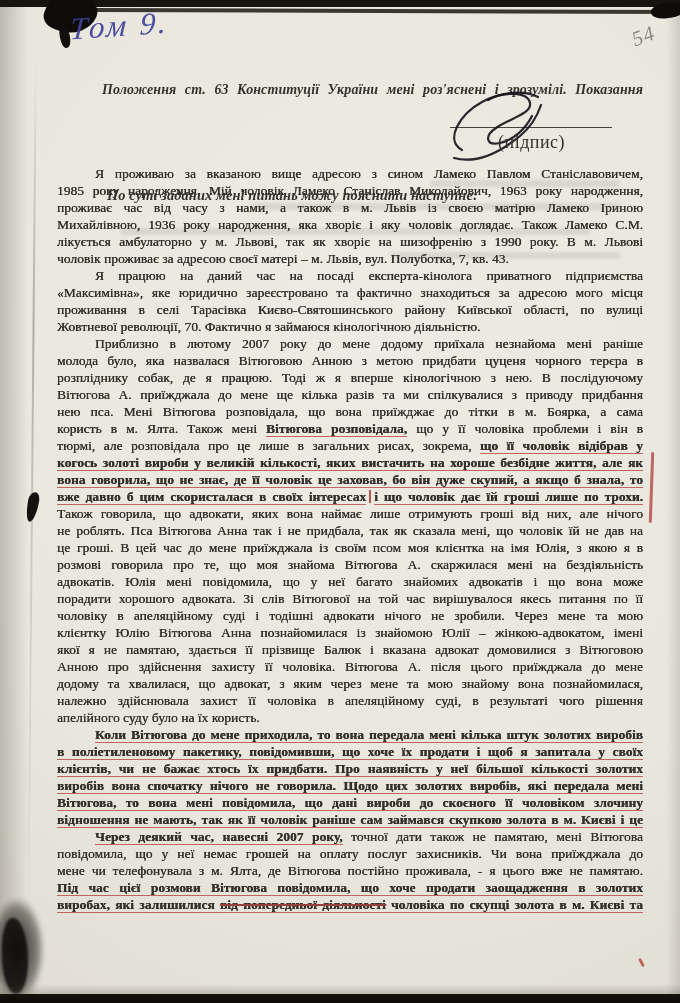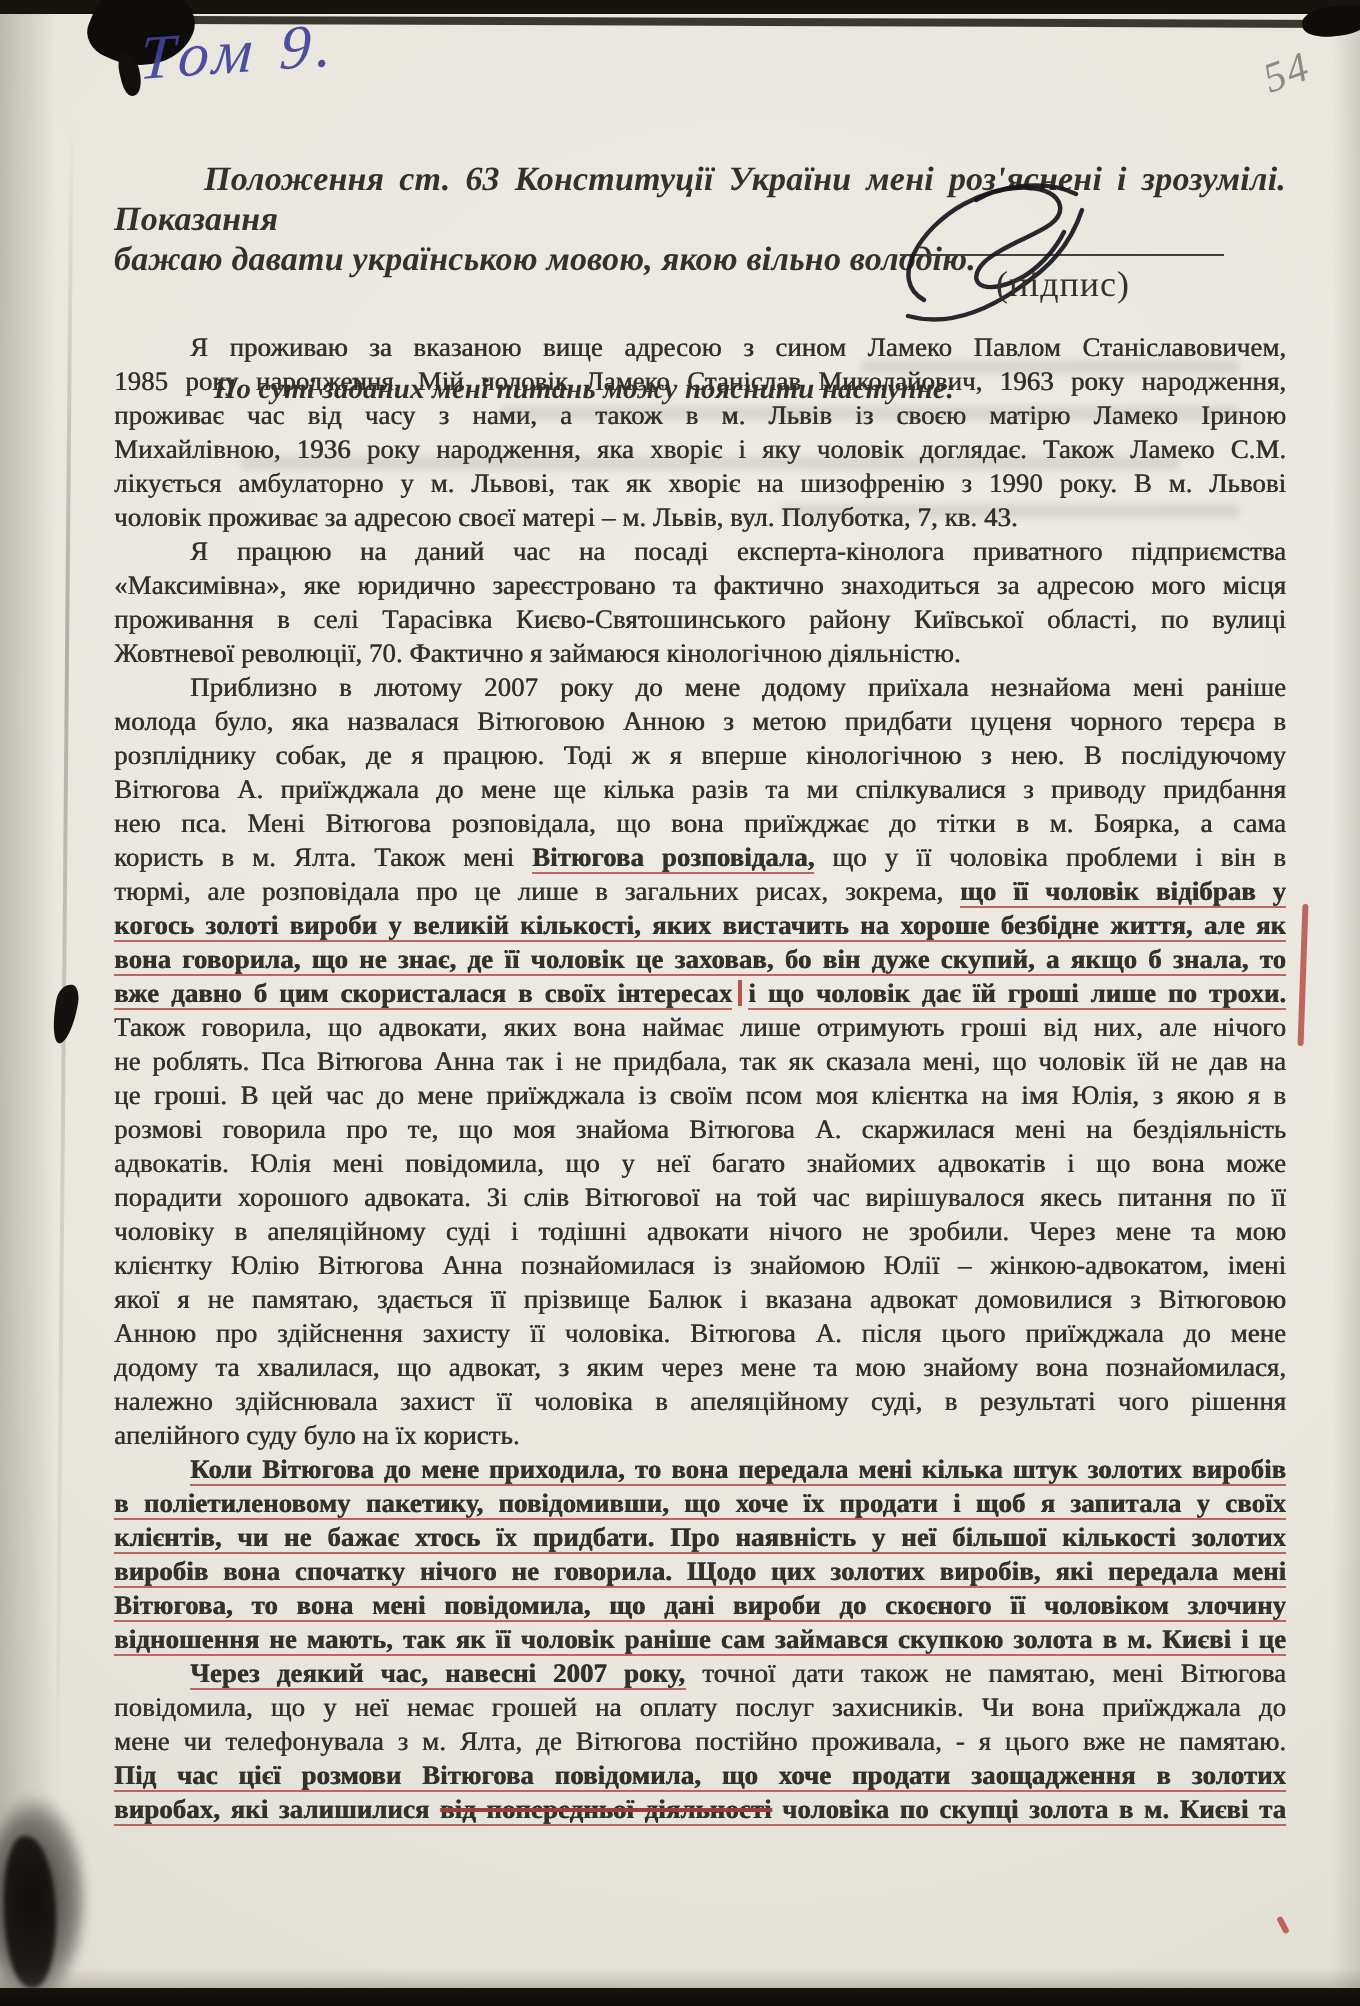--- a/index.html
+++ b/index.html
@@ -42,21 +42,21 @@
     background:var(--red,#b5443f);opacity:.8;transform:rotate(2deg);}
   .red-comma-br{position:absolute;left:640px;top:958px;width:3px;height:9px;border-radius:2px;
     background:var(--red,#b5443f);opacity:.8;transform:rotate(-28deg);}
   
   .volume-note{position:absolute;left:70px;top:8px;font-size:31px;font-style:italic;
     color:var(--blue,#41419b);transform:rotate(-4deg) skewX(-8deg);letter-spacing:3px;opacity:.92;}
   .page-number{position:absolute;left:632px;top:24px;font-size:21px;font-style:italic;
     color:var(--pencil,#8b8b82);transform:rotate(-20deg);letter-spacing:1px;}
   
   .preamble{position:absolute;left:57px;top:80px;width:586px;font-weight:bold;font-style:italic;
-    font-size:17px;line-height:20px;letter-spacing:.1px;}
+    font-size:14px;line-height:20px;letter-spacing:.1px;}
   .preamble .pl{text-align:justify;text-align-last:justify;}
   .preamble .pl.end{text-align-last:left;}
   .preamble .pl.first{text-indent:45px;}
   .sig-line{position:absolute;left:450px;top:127px;width:162px;border-top:1.5px solid #46413a;}
   .sig-caption{position:absolute;left:498px;top:132px;font-size:18px;letter-spacing:.5px;}
   .sig-scrawl{position:absolute;left:446px;top:90px;width:106px;height:72px;}
   .sig-scrawl path{fill:none;stroke:#16161c;stroke-width:2.2;stroke-linecap:round;opacity:.92;}
   
   .heading{position:absolute;left:69px;top:161px;width:586px;font-weight:bold;font-style:italic;
     font-size:14.4px;text-indent:38px;letter-spacing:.1px;margin-top:26px;}
@@ -94,21 +94,20 @@
   <div class="bleed b4"></div>
 
   <div class="red-margin-line"></div>
   <div class="red-comma-br"></div>
 
   <div class="volume-note">Том 9.</div>
   <div class="page-number">54</div>
 
   <div class="preamble">
     <div class="pl first">Положення ст. 63 Конституції України мені роз'яснені і зрозумілі. Показання</div>
-    <div class="pl end">бажаю давати українською мовою, якою вільно володію.</div>
   </div>
 
   <div class="sig-line"></div>
   <svg class="sig-scrawl" viewBox="0 0 106 72">
     <path d="M16 60 C-2 50 14 24 36 12 C58 0 82 2 84 13 C86 24 64 28 50 38 C38 46 40 56 54 53 C68 50 80 38 86 26"></path>
     <path d="M8 68 C30 74 52 64 74 46 C86 36 92 24 95 15"></path>
     <path d="M42 10 C56 2 78 0 92 7"></path>
   </svg>
   <div class="sig-caption">(підпис)</div>
 

